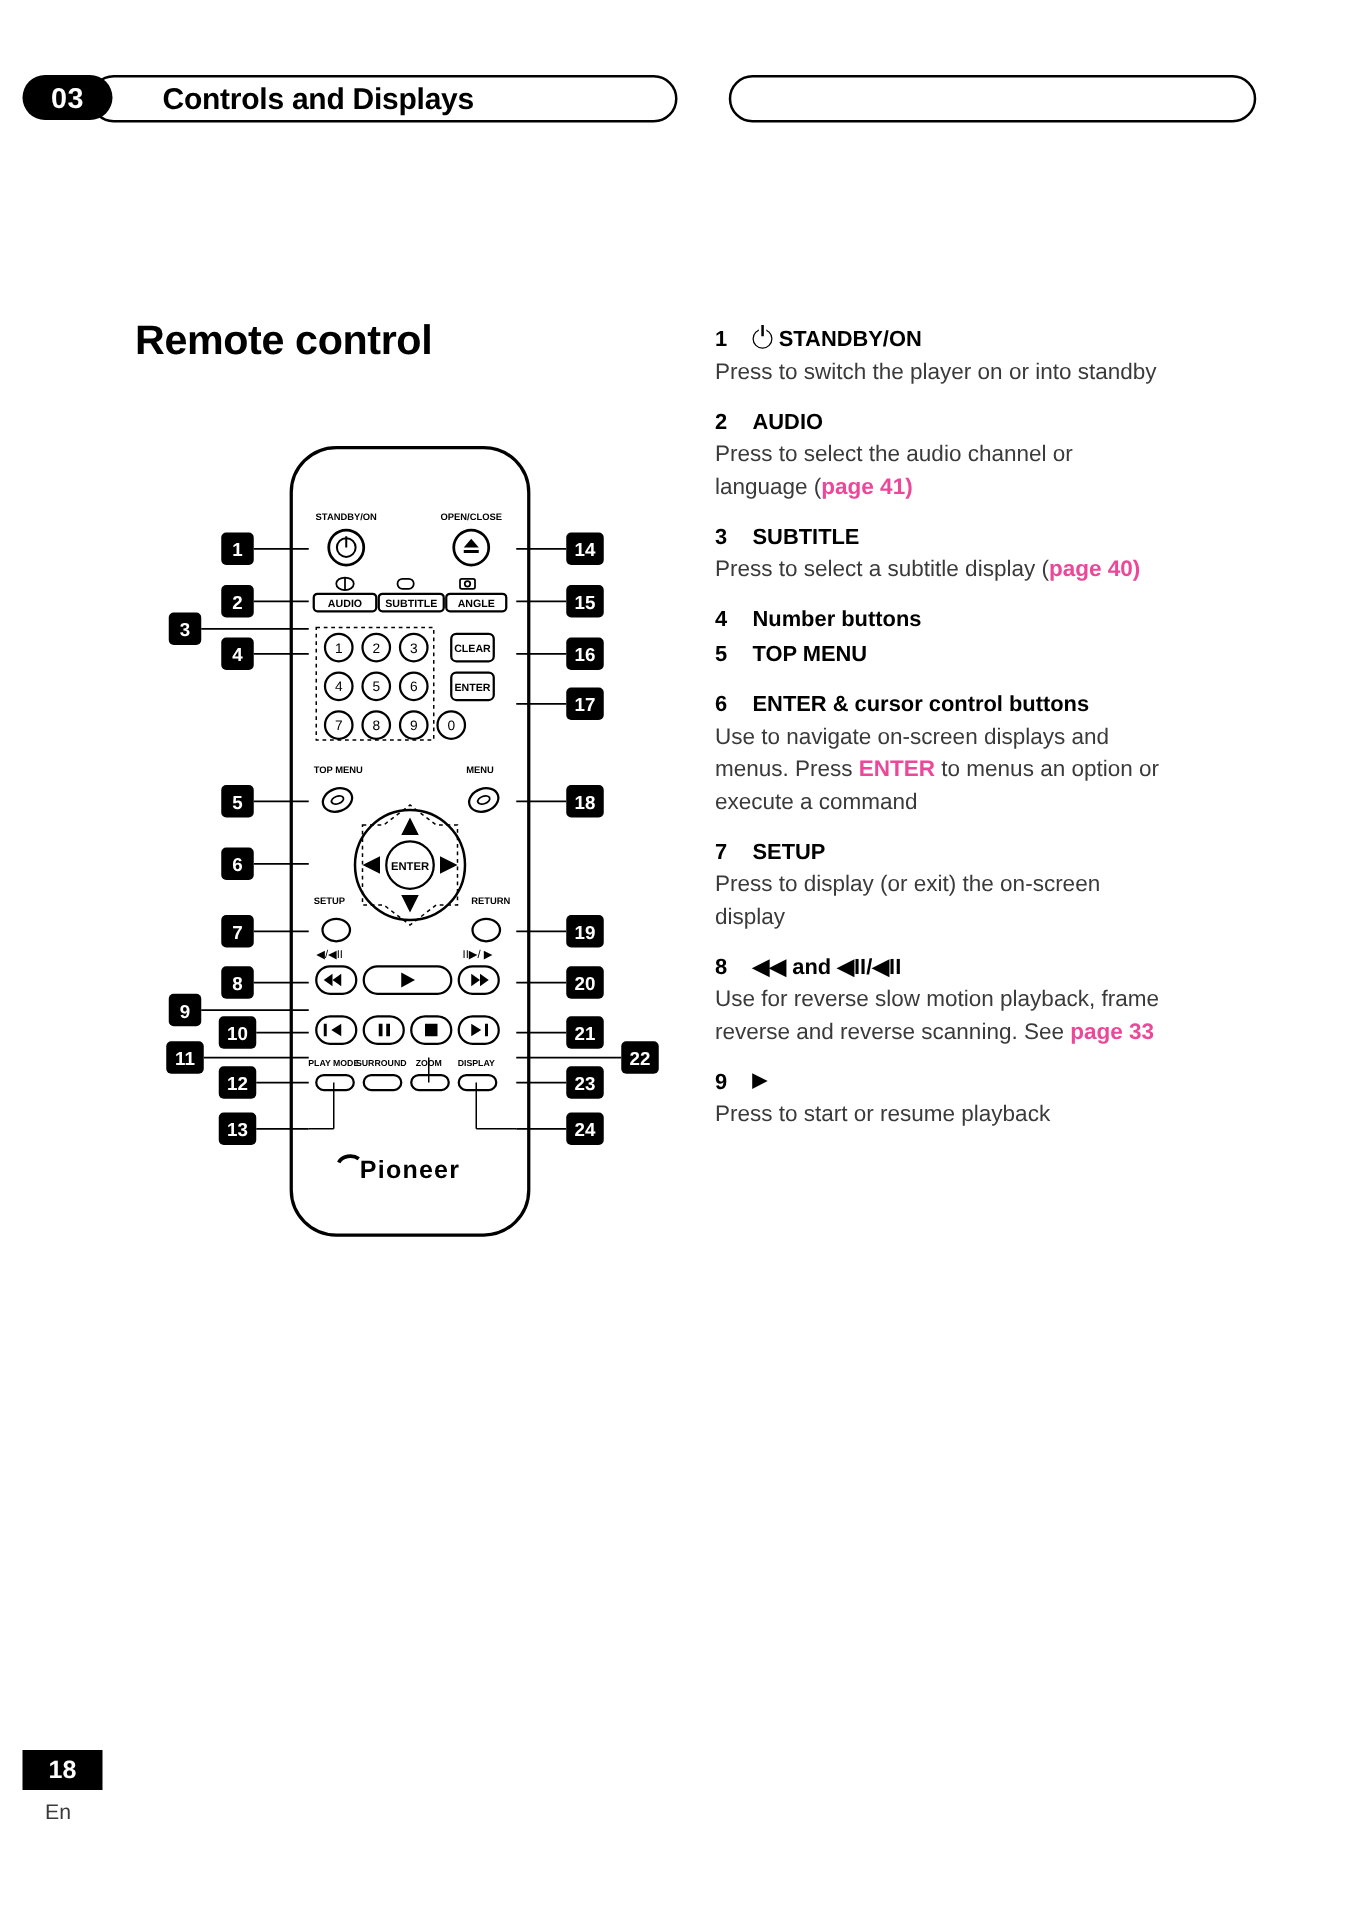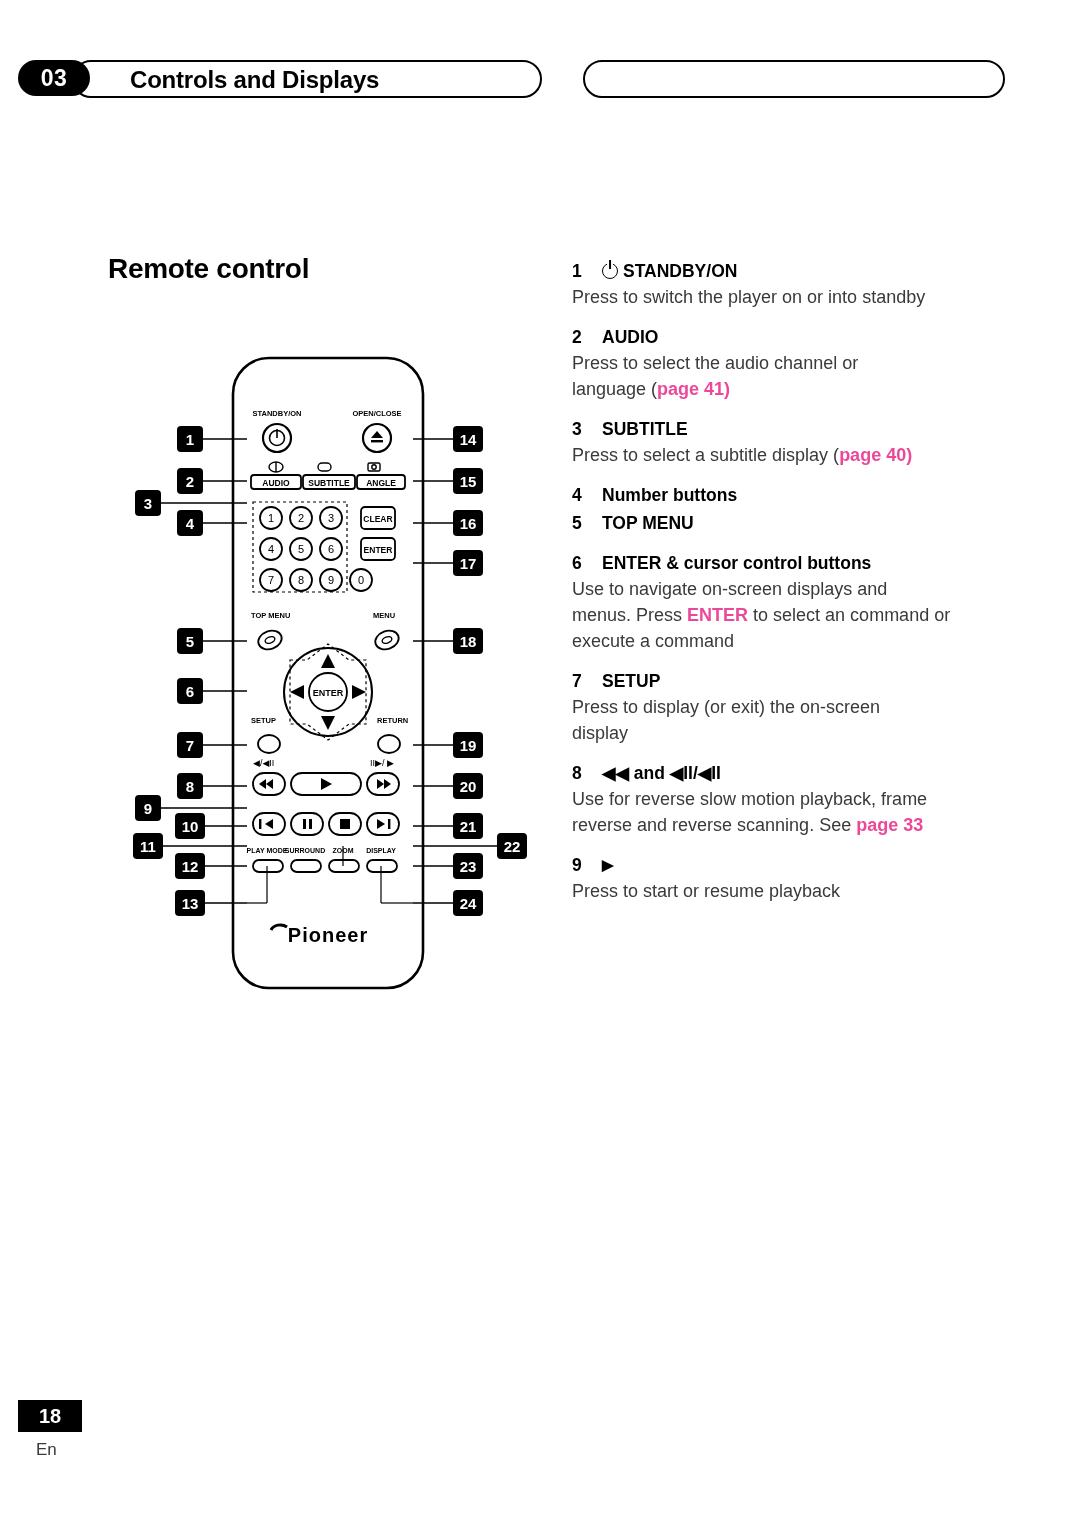--- a/index.html
+++ b/index.html
@@ -67,21 +67,21 @@
     border: 2.5px solid #000;
     border-radius: 19px;
     box-sizing: border-box;
   }
 
   
   .page-title {
     position: absolute;
     left: 108px;
     top: 253px;
-    font-size: 28px;
+    font-size: 33px;
     font-weight: bold;
     letter-spacing: -0.3px;
   }
 
   .remote-wrap {
     position: absolute;
     left: 125px;
     top: 330px;
     width: 420px;
     height: 680px;
@@ -538,21 +538,21 @@
     </div>
   </div>
 
   <div class="item">
     <div class="item-head">
       <span class="num">6</span>
       <span class="lbl">ENTER &amp; cursor control buttons</span>
     </div>
     <div class="item-body">
       <div>Use to navigate on-screen displays and</div>
-      <div><span>menus. Press </span><b>ENTER</b><span> to select an command or</span></div>
+      <div><span>menus. Press </span><b>ENTER</b><span> to menus an option or</span></div>
       <div>execute a command</div>
     </div>
   </div>
 
   <div class="item">
     <div class="item-head">
       <span class="num">7</span>
       <span class="lbl">SETUP</span>
     </div>
     <div class="item-body">

